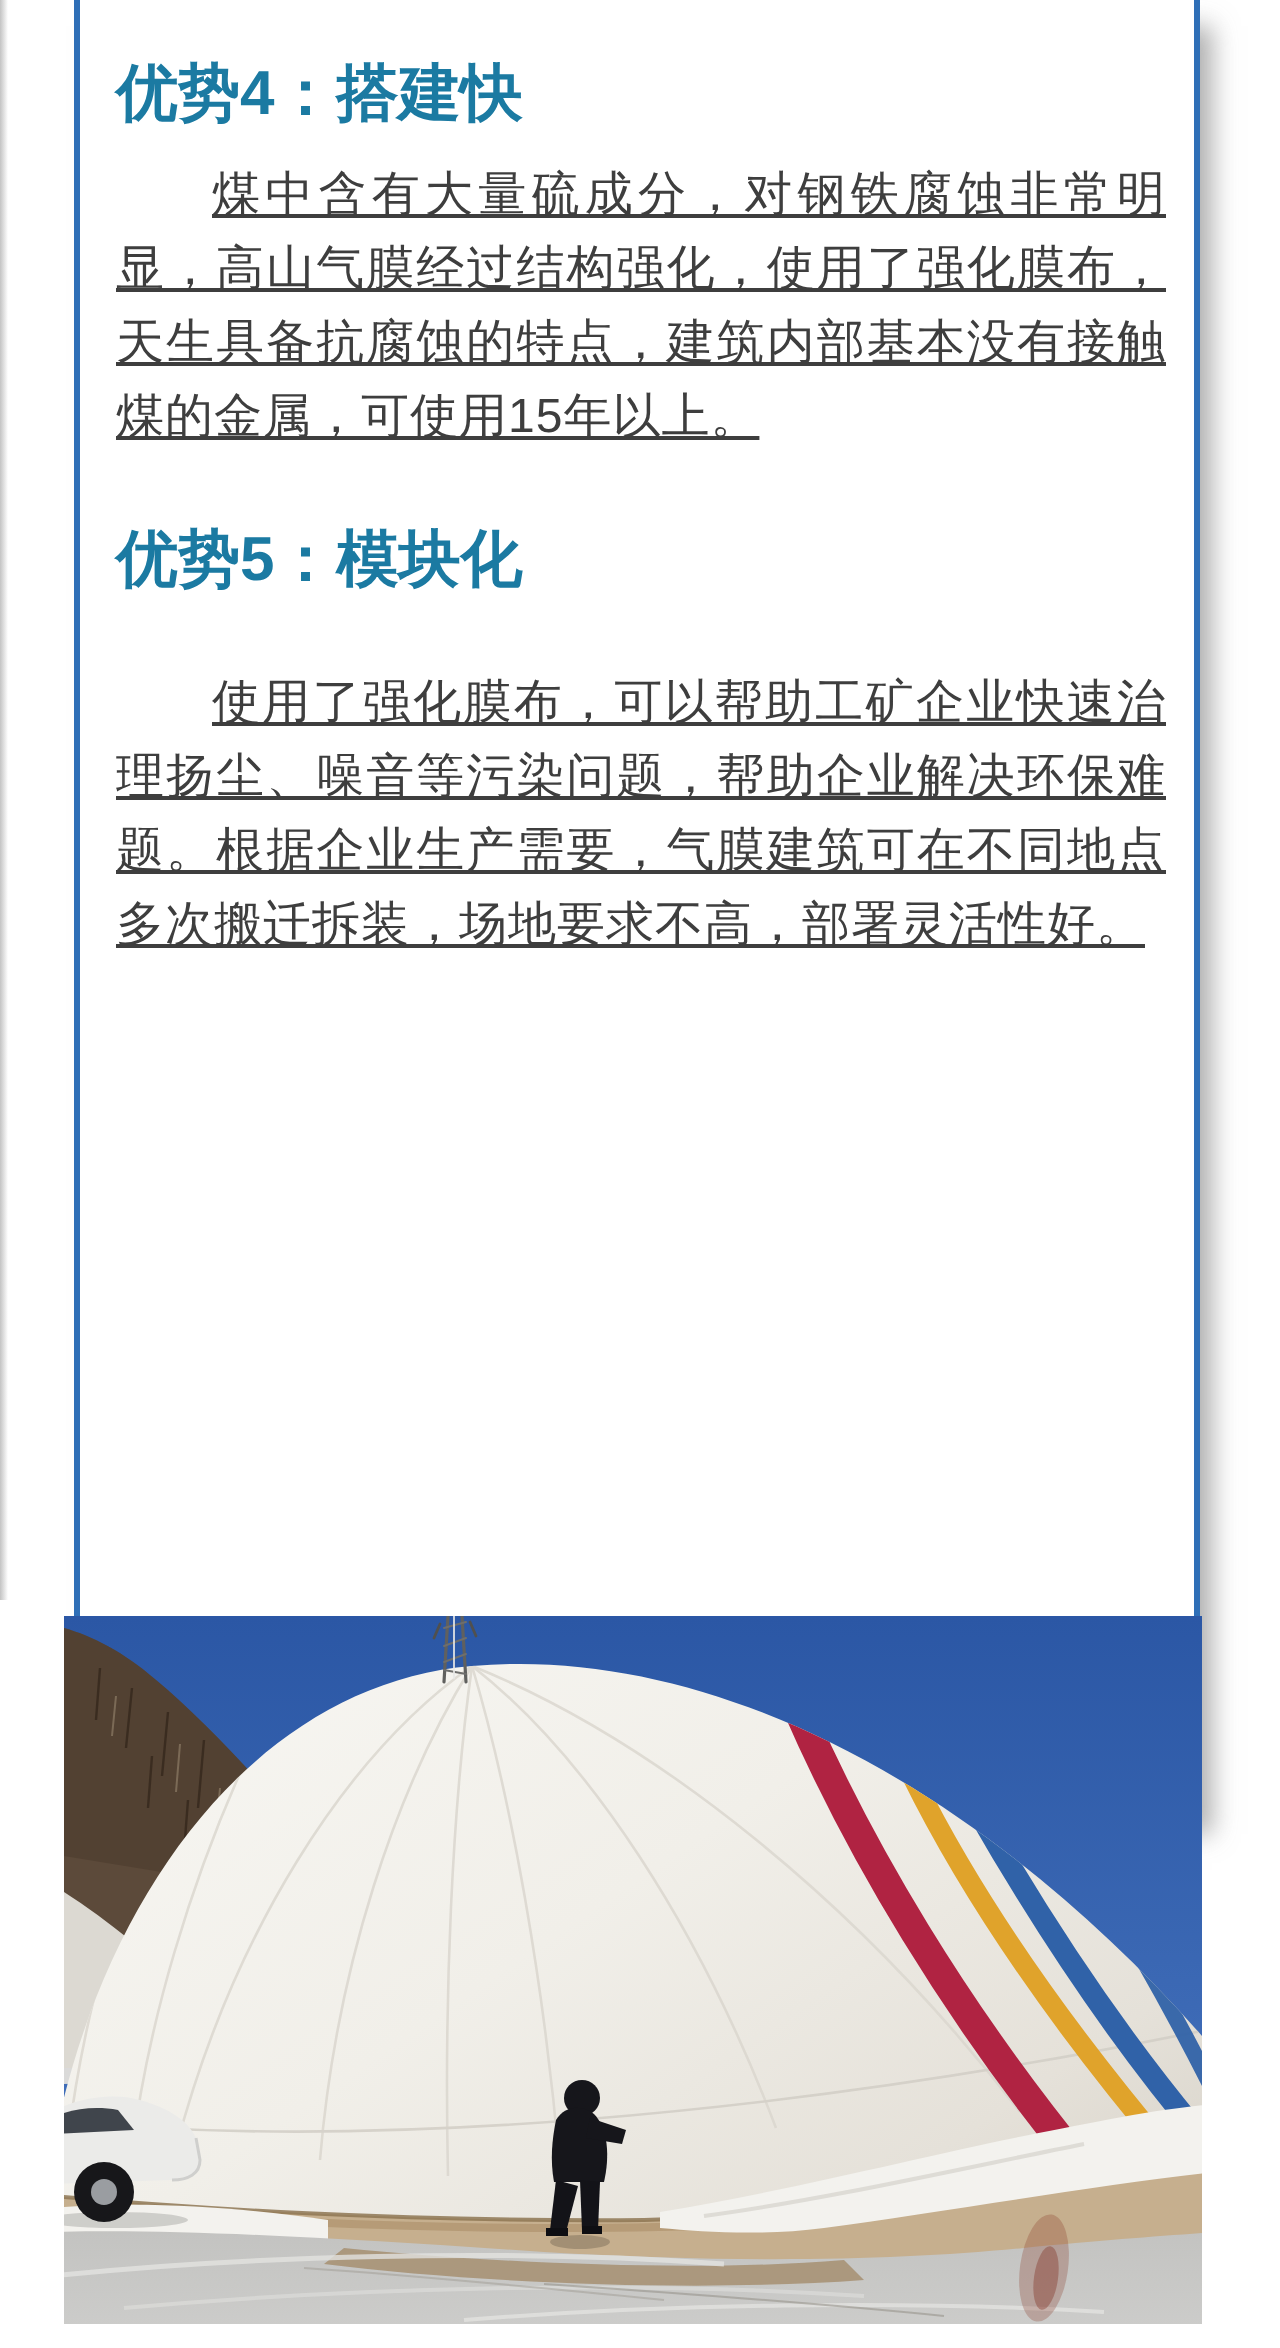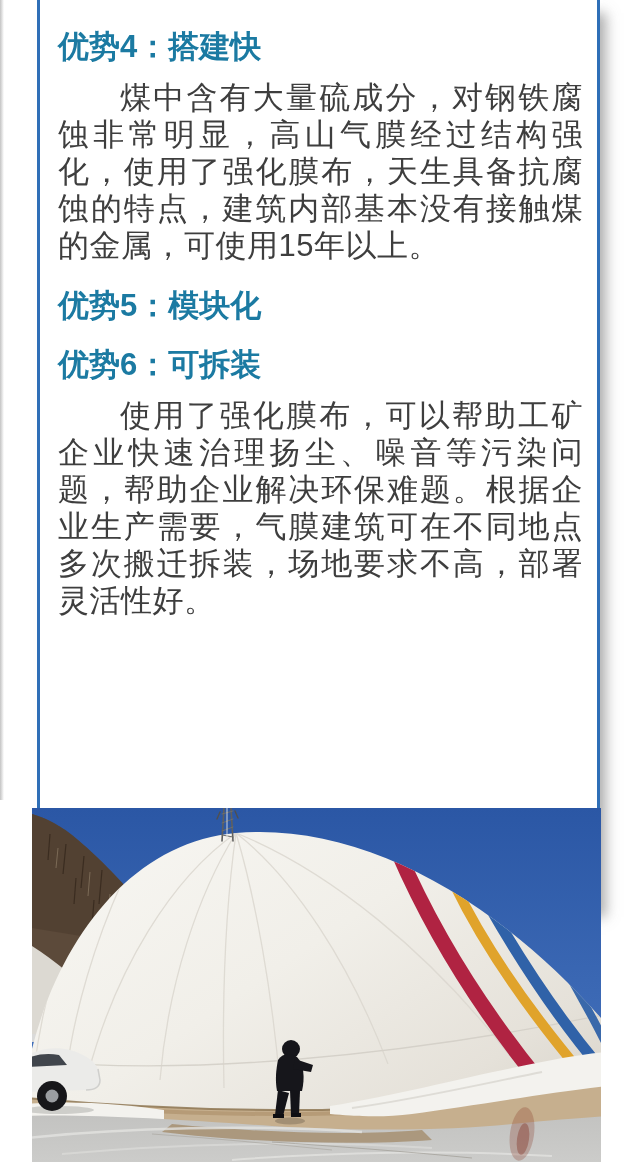--- a/index.html
+++ b/index.html
@@ -29,27 +29,28 @@
     padding:30px 14px 0 18px;
   }
   .section h2{
     margin:0 0 15px 0;
     font-size:31px;line-height:34px;
     font-weight:bold;
     color:var(--heading,#1b7aa2);
   }
   .section p{
     margin:0;
-    font-size:31px;line-height:37px;
+    font-size:24px;line-height:37px;
     color:var(--text,#3e3e3e);
     text-indent:2em;
     text-align:justify;
     letter-spacing:.5px;
-  }
-  .section + .section{margin-top:25px;}
+    text-decoration:underline;
+  }
+  .section + .section{margin-top:36px;}
   .photo-frame{
     position:absolute;left:32px;top:808px;
     width:569px;height:354px;
     overflow:hidden;
     line-height:0;
   }
   .photo-frame svg{display:block;}
 </style>
 </head>
 <body>
@@ -62,21 +63,20 @@
     <div class="section">
       <h2>优势4：搭建快</h2>
       <p>煤中含有大量硫成分，对钢铁腐蚀非常明显，高山气膜经过结构强化，使用了强化膜布，天生具备抗腐蚀的特点，建筑内部基本没有接触煤的金属，可使用15年以上。</p>
     </div>
 
     <div class="section">
       <h2>优势5：模块化</h2>
     </div>
 
     <div class="section">
-      <h2>优势6：可拆装</h2>
       <p>使用了强化膜布，可以帮助工矿企业快速治理扬尘、噪音等污染问题，帮助企业解决环保难题。根据企业生产需要，气膜建筑可在不同地点多次搬迁拆装，场地要求不高，部署灵活性好。</p>
     </div>
 
   </div>
 </div>
 
 <div class="photo-frame" role="img">
   <svg width="569" height="354" viewBox="0 0 569 354" xmlns="http://www.w3.org/2000/svg">
     <defs>
       <linearGradient id="skyG" x1="0" y1="0" x2="0" y2="1">

